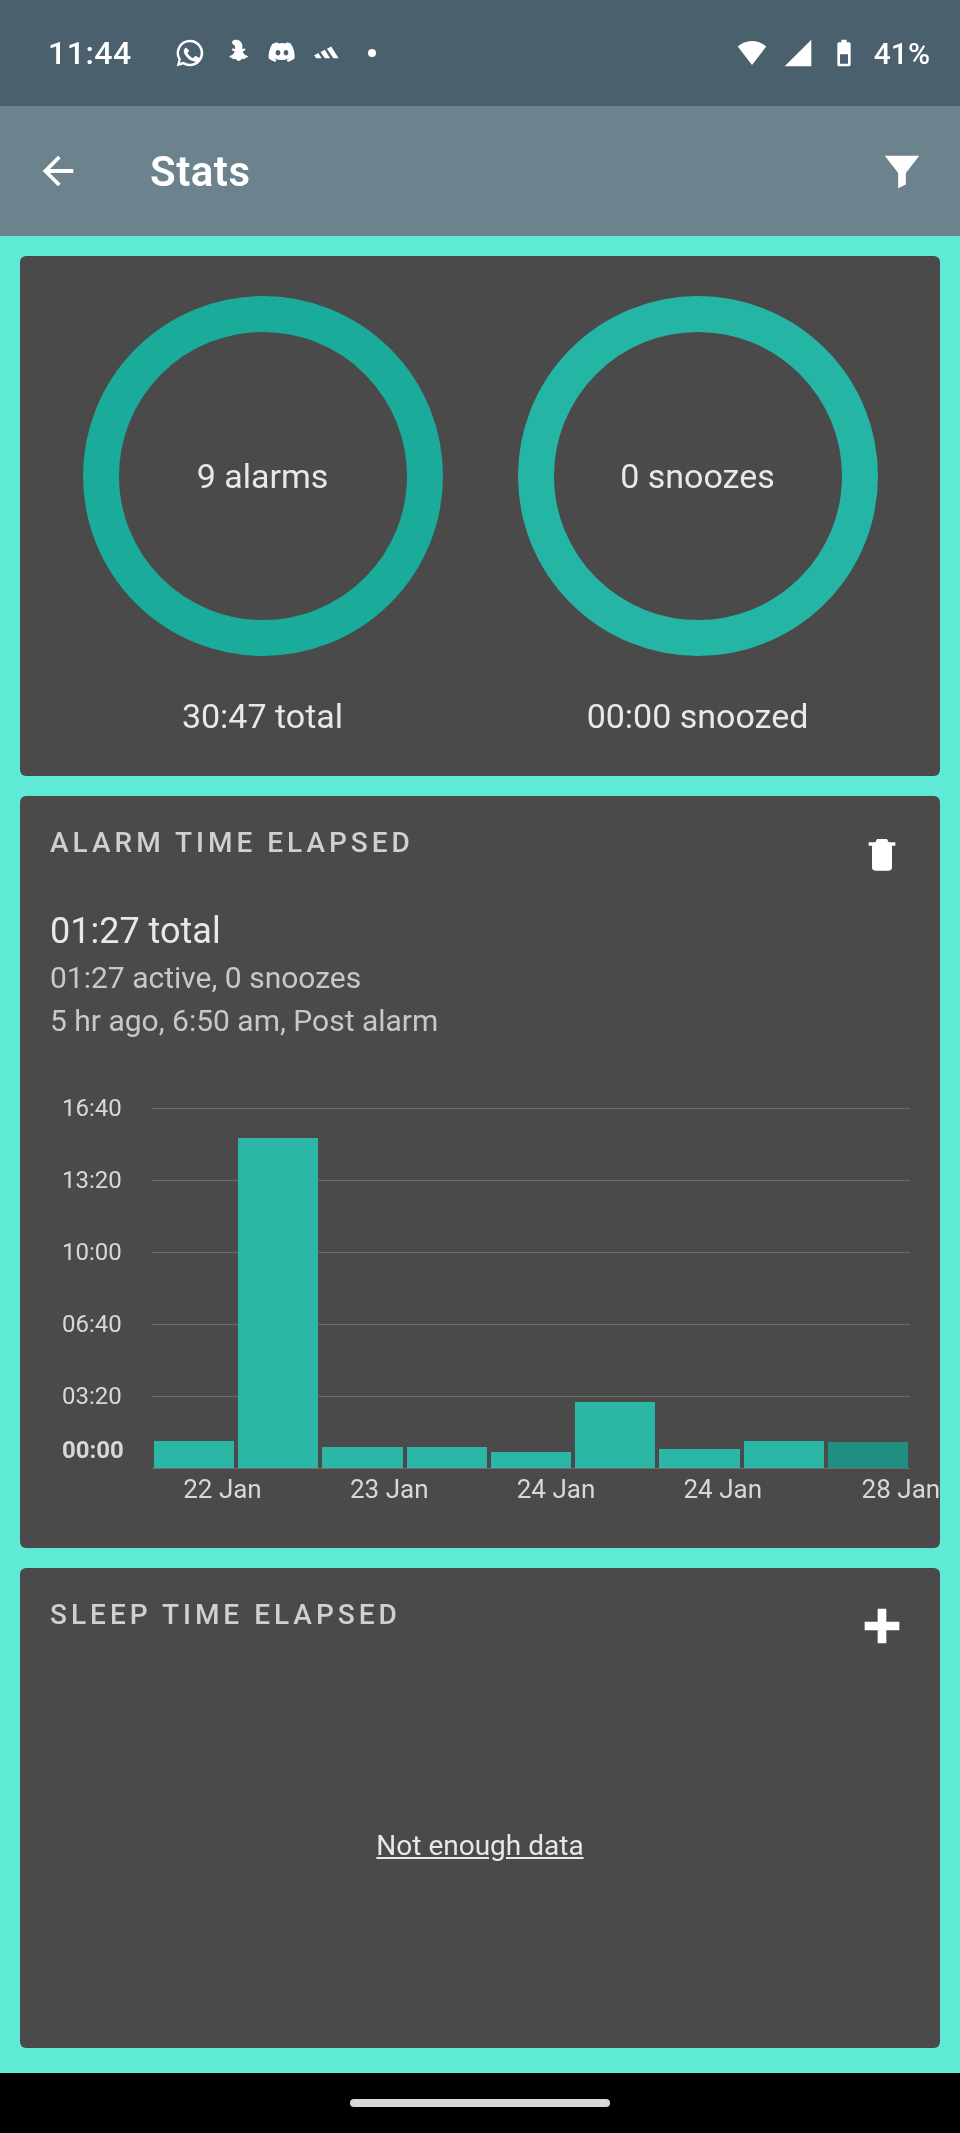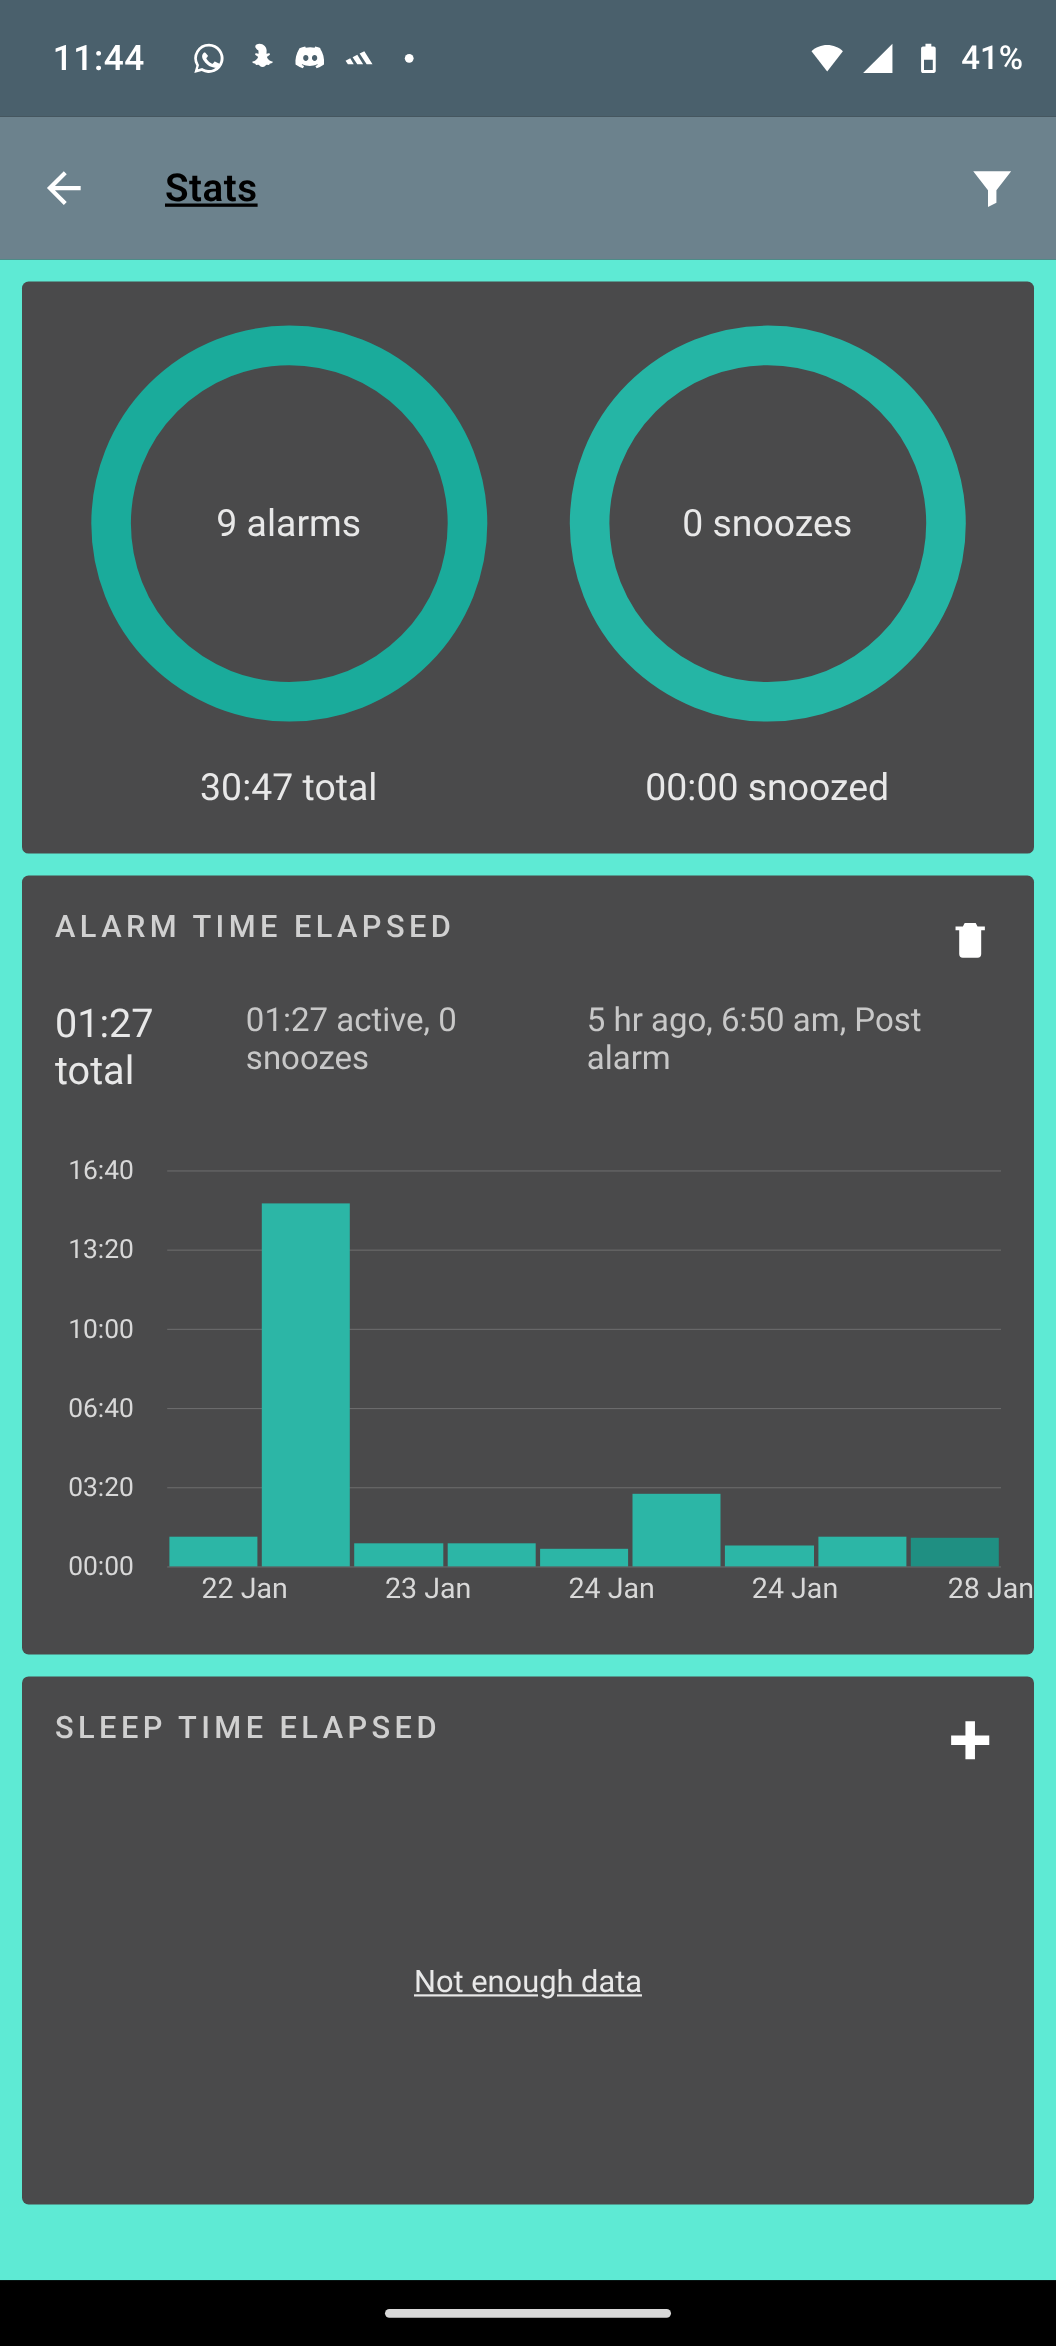--- a/index.html
+++ b/index.html
@@ -11,21 +11,21 @@
   .statusbar .left, .statusbar .right { display: flex; align-items: center; gap: 14px; }
   .statusbar .clock { margin-right: 28px; font-size: 32px; letter-spacing: 0.5px; text-align: right; }
   .status-icon { width: 32px; height: 32px; display: inline-flex; align-items: center; justify-content: center; }
   .whatsapp svg, .snapchat svg, .discord svg, .adidas svg, .wifi svg, .cell svg, .battery svg { width: 100%; height: 100%; fill: #fff; }
   .dot { width: 8px; height: 8px; border-radius: 50%; background: #fff; margin-left: 10px; }
 
   
   .appbar { height: 130px; background: #6c828d; display: flex; align-items: center; padding: 0 28px; gap: 62px; }
   .appbar .back, .appbar .filter { width: 60px; height: 60px; display: flex; align-items: center; justify-content: center; cursor: pointer; }
   .appbar .back svg, .appbar .filter svg { width: 46px; height: 46px; fill: #fff; }
-  .appbar .title { flex: 1; font-size: 35px; font-weight: 600; color: #000000; letter-spacing: 0.5px; text-decoration: underline; }
+  .appbar .title { flex: 1; font-size: 42px; font-weight: 600; color: #ffffff; letter-spacing: 0.5px; }
 
   
   .content { flex: 1; background: #5eead4; padding: 20px; display: flex; flex-direction: column; gap: 20px; }
 
   .card { background: #4a4a4b; border-radius: 6px; padding: 30px 30px 40px 30px; }
 
   
   .circles-card { display: flex; flex-direction: column; }
   .circles-row { display: flex; justify-content: space-around; gap: 10px; margin-top: 10px; }
   .circle-stat { display: flex; flex-direction: column; align-items: center; gap: 40px; }
@@ -34,21 +34,21 @@
   .ring-label { font-size: 34px; color: #e8e8e8; }
   .circle-sub { font-size: 34px; color: #e8e8e8; }
 
   
   .section-title-row { display: flex; justify-content: space-between; align-items: flex-start; margin-bottom: 28px; }
   .section-title { font-size: 28px; letter-spacing: 4px; color: #d0d0d0; font-weight: 500; }
   .icon-btn { width: 56px; height: 56px; display: flex; align-items: center; justify-content: center; cursor: pointer; }
   .icon-btn svg { width: 40px; height: 40px; fill: #fff; }
   .plus-btn svg { width: 52px; height: 52px; stroke: #fff; stroke-width: 4; }
 
-  .detail-block { display: flex; gap: 8px; margin-bottom: 70px; margin-top: 14px; }
+  .detail-block { display: flex; flex-direction: column; gap: 8px; margin-bottom: 70px; margin-top: 14px; }
   .detail-total { font-size: 36px; color: #e8e8e8; }
   .detail-sub { font-size: 30px; color: #c8c8c8; }
 
   
   .chart { position: relative; height: 400px; margin-left: 12px; }
   .chart-grid { position: absolute; left: 90px; right: 0; top: 0; bottom: 40px; }
   .gridline { position: absolute; left: 0; right: 0; height: 1px; background: #6b6b6c; }
   .ylabel { position: absolute; left: 0; width: 86px; text-align: left; font-size: 24px; color: #d8d8d8; line-height: 1; transform: translateY(-50%); }
   .chart-bars { position: absolute; left: 90px; right: 0; bottom: 40px; top: 0; display: flex; align-items: flex-end; }
   .bar { flex: 1; margin: 0 2px; background: #2cb6a6; transition: height 0.1s; }
@@ -171,21 +171,21 @@
             <div class="gridline" style="top: 216px;"></div>
             <div class="gridline" style="top: 288px;"></div>
             <div class="gridline" style="top: 360px;"></div>
           </div>
         <div id="y-labels">
             <div class="ylabel" style="top: 0px;">16:40</div>
             <div class="ylabel" style="top: 72px;">13:20</div>
             <div class="ylabel" style="top: 144px;">10:00</div>
             <div class="ylabel" style="top: 216px;">06:40</div>
             <div class="ylabel" style="top: 288px;">03:20</div>
-            <div class="ylabel" style="top: 360px;">00:00</div>
+            <div class="ylabel" style="top: 342px; font-weight: bold;">00:00</div>
           </div>
         <div class="chart-bars" id="chart-bars">
             <div class="bar" style="height: 27px;"></div>
             <div class="bar" style="height: 330px;"></div>
             <div class="bar" style="height: 21px;"></div>
             <div class="bar" style="height: 21px;"></div>
             <div class="bar" style="height: 16.5px;"></div>
             <div class="bar" style="height: 66px;"></div>
             <div class="bar" style="height: 19.5px;"></div>
             <div class="bar" style="height: 27px;"></div>

